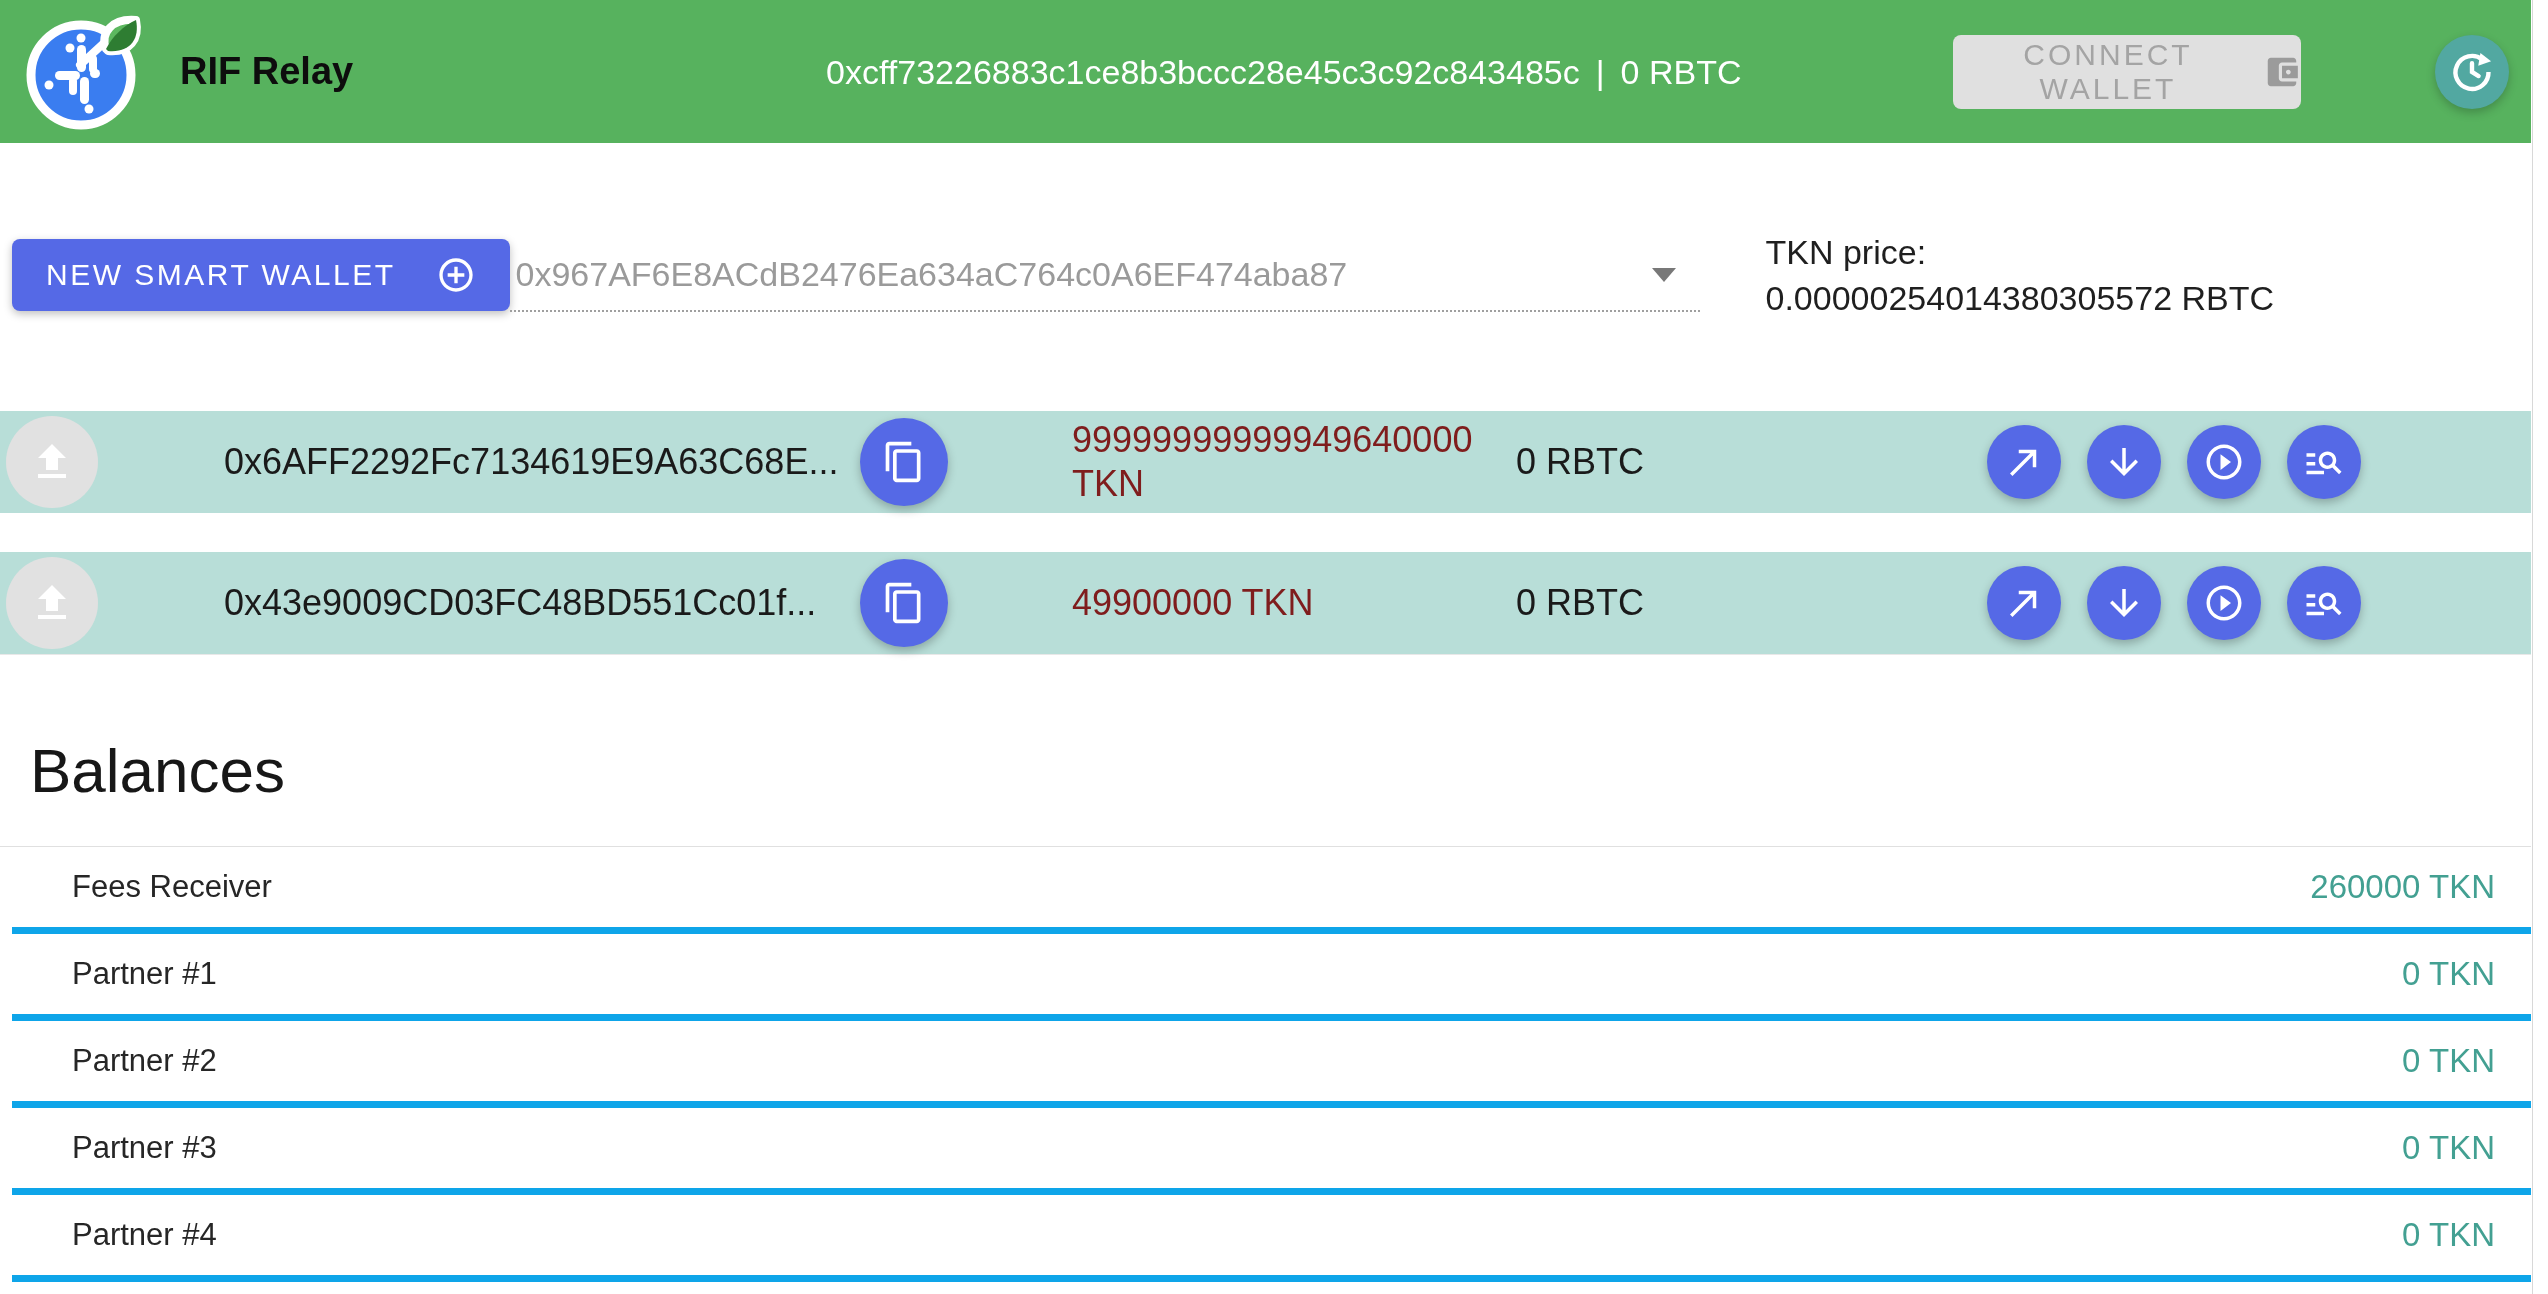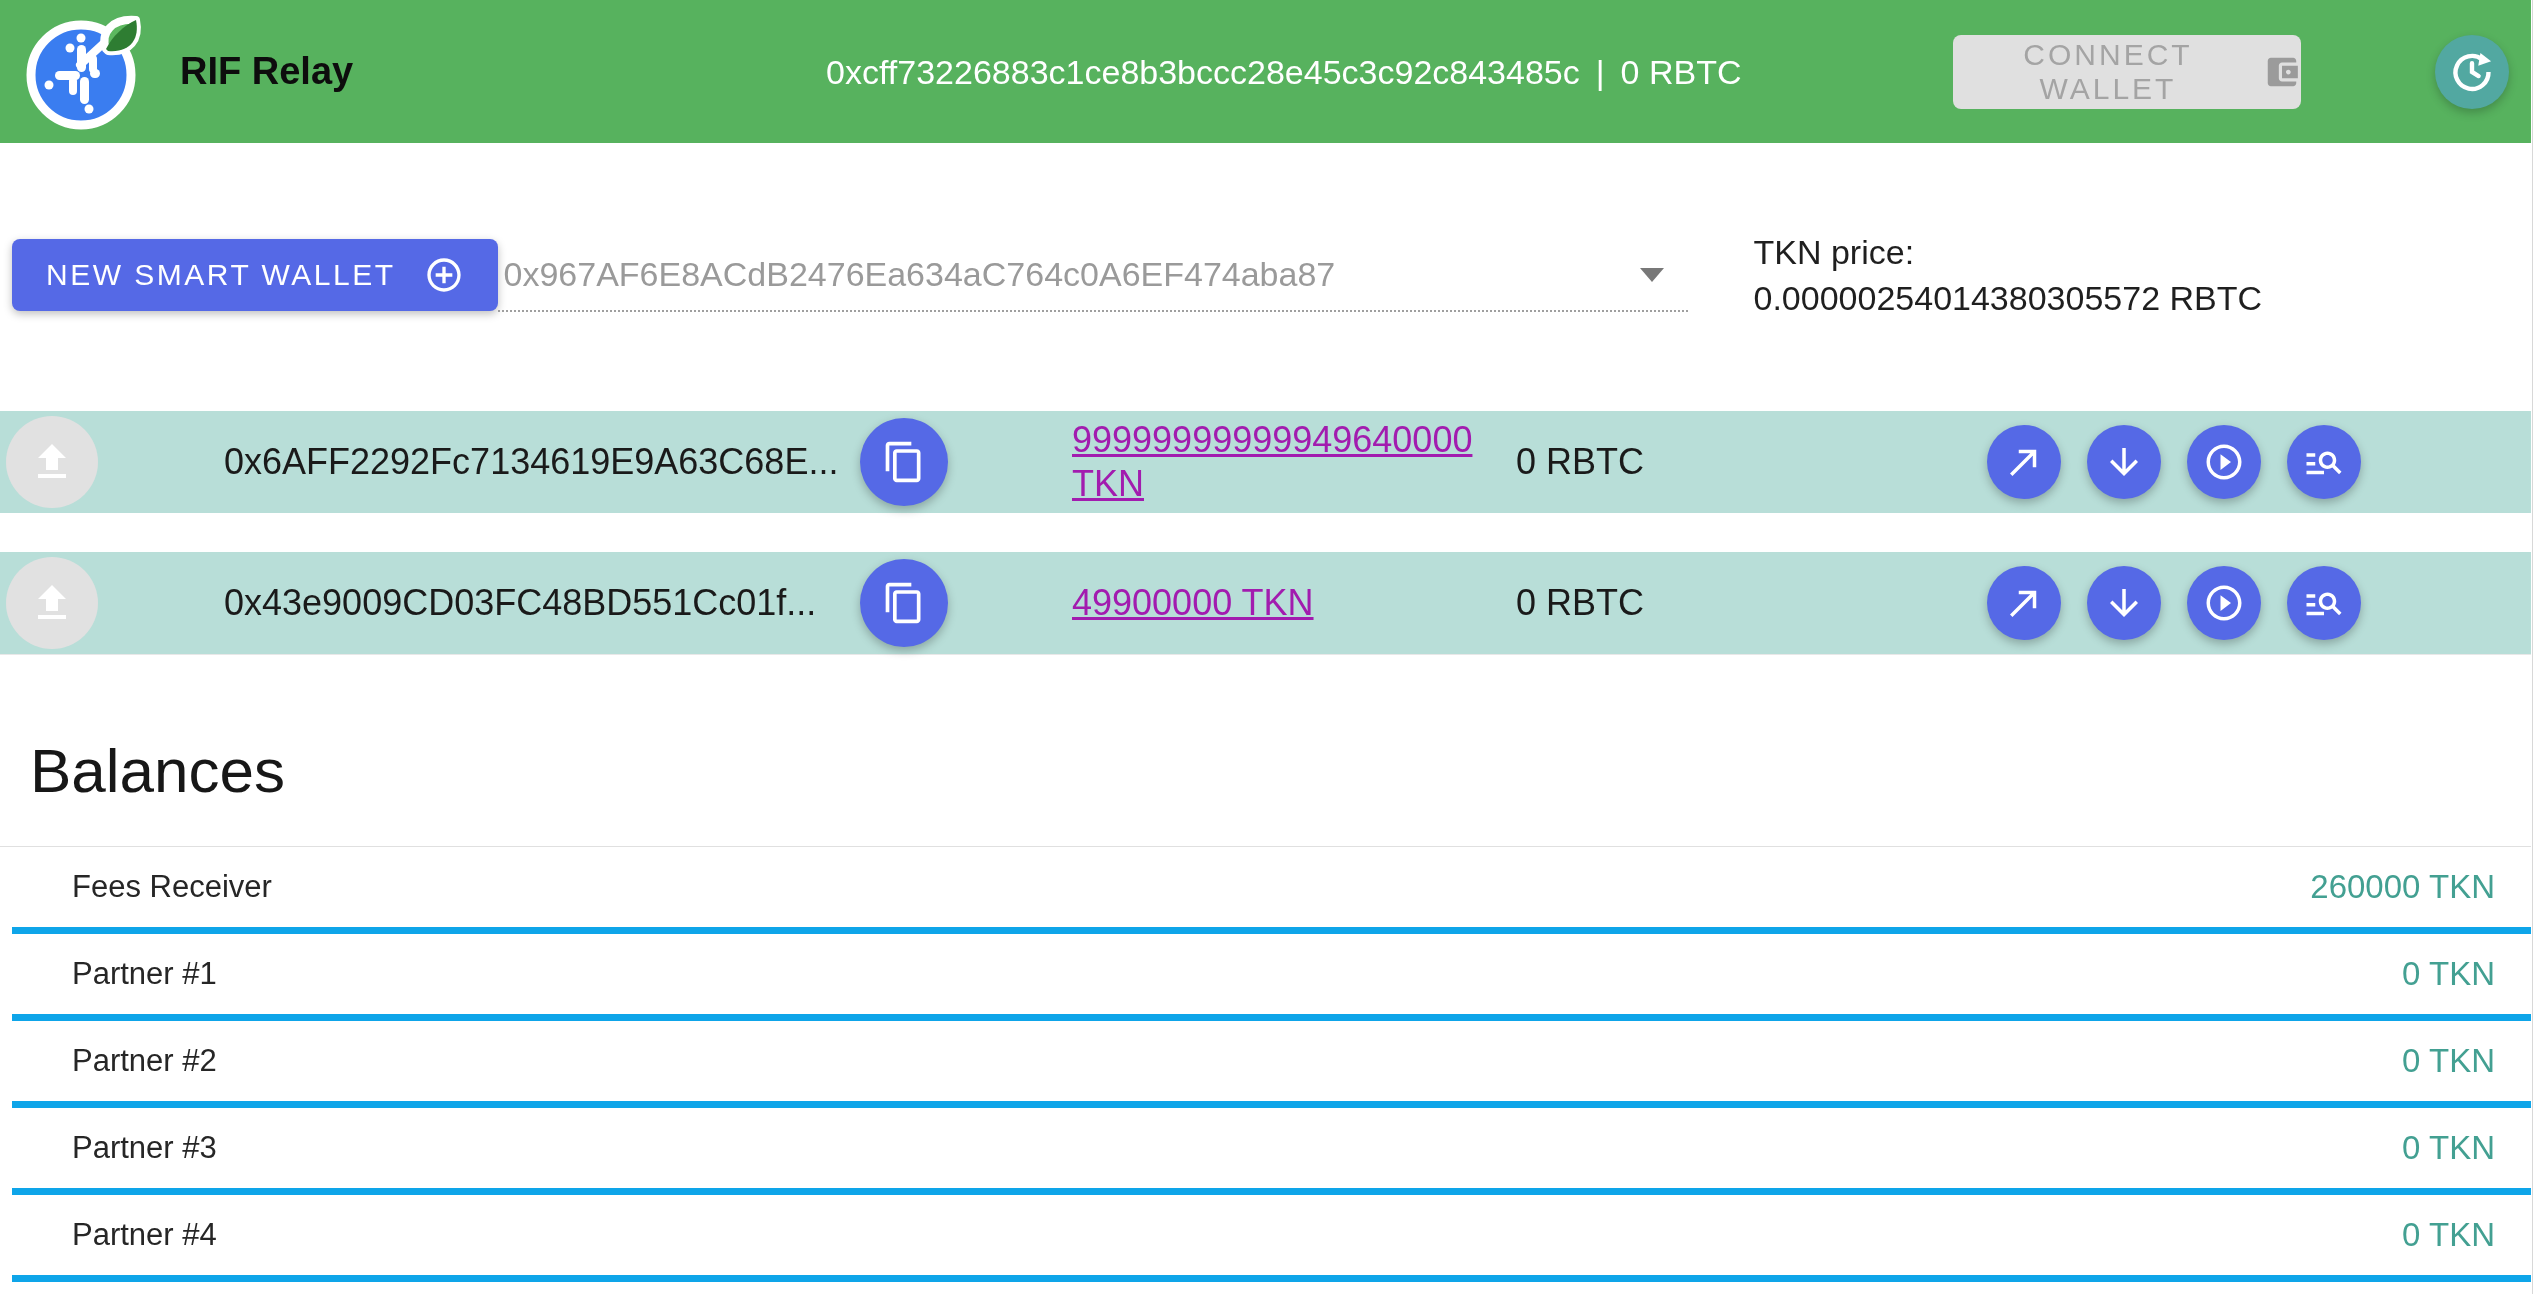--- a/index.html
+++ b/index.html
@@ -23,21 +23,21 @@
   .connect-btn svg { width:38px; height:38px; fill:#9b9b9b; flex:none; }
   .refresh-btn { width:74px; height:74px; border-radius:50%; background:#52a8a1; border:none;
     margin-left:134px; display:flex; align-items:center; justify-content:center; cursor:pointer;
     box-shadow:0 4px 10px rgba(0,0,0,0.22); }
   .refresh-btn svg { width:44px; height:44px; }
 
   
   .toolbar { display:flex; align-items:center; padding:86px 0 0 12px; }
   .new-wallet-btn { height:72px; padding:0 34px; background:#5569e6; color:#fff; border:none;
     border-radius:8px; font-size:30px; letter-spacing:2.5px; font-family:inherit;
-    display:flex; align-items:center; gap:28px; cursor:pointer;
+    display:flex; align-items:center; gap:40px; cursor:pointer;
     box-shadow:0 3px 8px rgba(0,0,0,0.25); }
   .new-wallet-btn svg { width:40px; height:40px; fill:#fff; flex:none; }
   .sw-select { flex:0 0 1190px; height:74px; display:flex; align-items:center;
     border-bottom:2px dotted #9f9f9f; position:relative; cursor:pointer; }
   .sw-select-value { font-size:34px; color:#9a9a9a; padding-left:6px; white-space:nowrap; }
   .sw-select-arrow { position:absolute; right:24px; top:30px; width:0; height:0;
     border-left:12px solid transparent; border-right:12px solid transparent;
     border-top:14px solid #787878; }
   .price-block { margin-left:66px; font-size:34px; color:#1f1f1f; line-height:46px; }
 
@@ -50,21 +50,21 @@
     margin-left:6px; flex:none; display:flex; align-items:center; justify-content:center;
     cursor:pointer; }
   .upload-btn svg { width:48px; height:48px; fill:#fff; }
   .row-address { margin-left:126px; width:636px; flex:none; font-size:36px; color:#1a1a1a;
     white-space:nowrap; overflow:hidden; }
   .copy-btn { width:88px; height:88px; flex:none; border-radius:50%; background:#5569e6;
     border:none; display:flex; align-items:center; justify-content:center; cursor:pointer;
     box-shadow:0 4px 10px rgba(0,0,0,0.25); }
   .copy-btn svg { width:44px; height:44px; fill:#fff; }
   .row-token { margin-left:124px; width:430px; flex:none; font-size:36px; line-height:44px;
-    color:#a21caf;text-decoration:underline; }
+    color:#7f1d1d; }
   .row-rbtc { margin-left:14px; width:215px; flex:none; font-size:36px; color:#1a1a1a; }
   .row-actions { margin-left:auto; display:flex; gap:26px; }
   .action-btn { width:74px; height:74px; border-radius:50%; background:#5569e6; border:none;
     display:flex; align-items:center; justify-content:center; cursor:pointer;
     box-shadow:0 4px 10px rgba(0,0,0,0.25); }
   .action-btn svg { width:42px; height:42px; fill:#fff; }
 
   
   .balances { border-top:1px solid #e8e8e8; }
   .balances-title { margin:80px 0 0 30px; font-size:62px; font-weight:400; color:#171717; }

